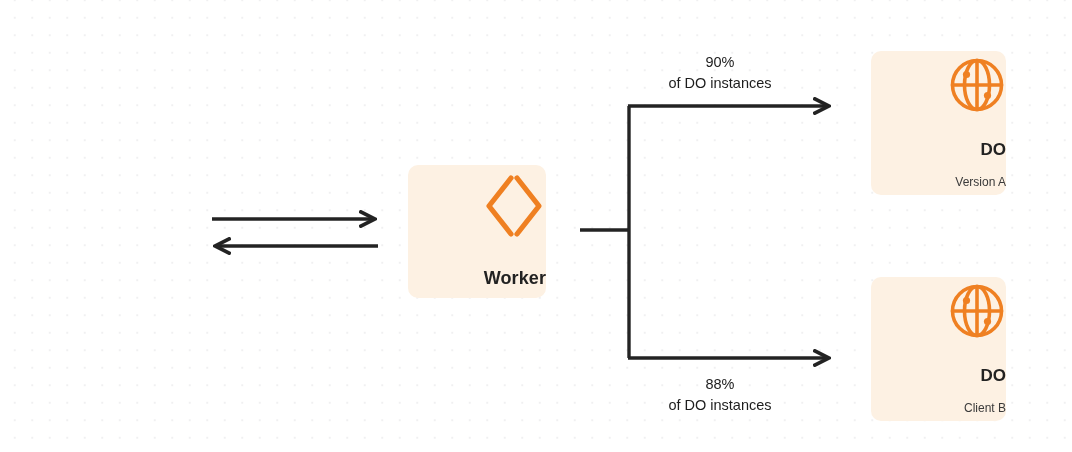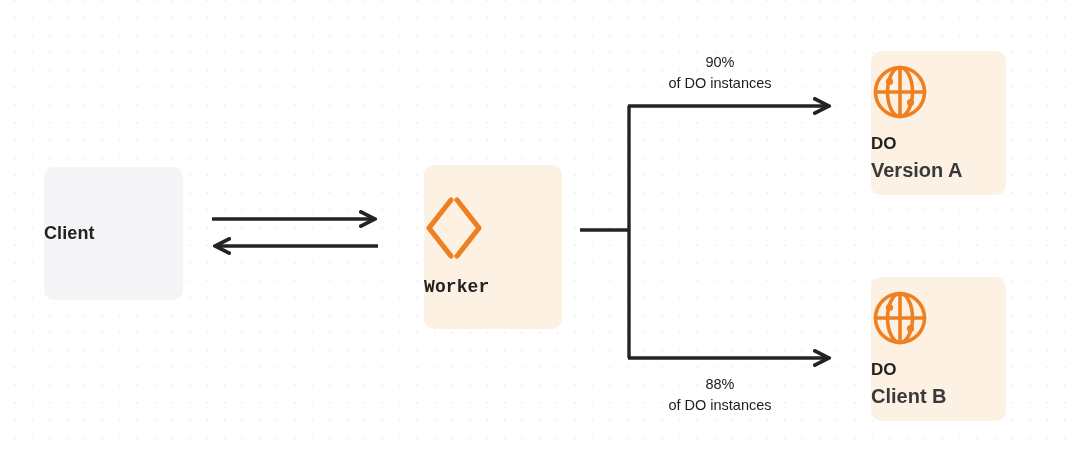--- a/index.html
+++ b/index.html
@@ -24,38 +24,38 @@
     background-position: 6px 9px;
   }
 
   
   .node {
     position: absolute;
     box-sizing: border-box;
     border-radius: 10px;
     display: flex;
     flex-direction: column;
-    align-items: flex-start;
+    align-items: flex-end;
     justify-content: center;
+    gap: 13px;
   }
 
   .node-client {
     left: 44px;
     top: 167px;
     width: 139px;
     height: 133px;
     background-color: #f5f5f7;
   }
   .node-worker {
-    left: 424px;
+    left: 408px;
     top: 165px;
     width: 138px;
-    height: 164px;
+    height: 133px;
     background-color: #fdf1e3;
-    font-family: Liberation Mono, monospace;
   }
   .node-do-a {
     left: 871px;
     top: 51px;
     width: 135px;
     height: 144px;
     background-color: #fdf1e3;
   }
   .node-do-b {
     left: 871px;
@@ -72,22 +72,22 @@
     letter-spacing: 0.1px;
     line-height: 1.2;
   }
   .node-title-sm {
     font-size: 17px;
     font-weight: bold;
     color: #222222;
     line-height: 1.25;
   }
   .node-sub {
-    font-size: 20px;
-    font-weight: bold;
+    font-size: 12px;
+    font-weight: normal;
     color: #3a3a3a;
     line-height: 1.3;
     margin-top: 2px;
   }
 
   .icon-wrap {
     display: block;
     line-height: 0;
   }
   .icon-worker { margin-bottom: 16px; }
@@ -146,23 +146,20 @@
   <div class="edge-label label-top">
     <div>90%</div>
     <div>of DO instances</div>
   </div>
 
   <div class="edge-label label-bottom">
     <div>88%</div>
     <div>of DO instances</div>
   </div>
 
-  <div class="node node-client">
-    <div class="node-title">Client</div>
-  </div>
 
   <div class="node node-worker">
     <span class="icon-wrap icon-worker">
       <svg width="62" height="66" viewBox="0 0 62 66" xmlns="http://www.w3.org/2000/svg">
         <g fill="none" stroke="#ef8022" stroke-width="5.2" stroke-linecap="round" stroke-linejoin="round">
           <path d="M 27 5 L 5 33 L 27 61"></path>
           <path d="M 33 5 L 55 33 L 33 61"></path>
         </g>
       </svg>
     </span>

